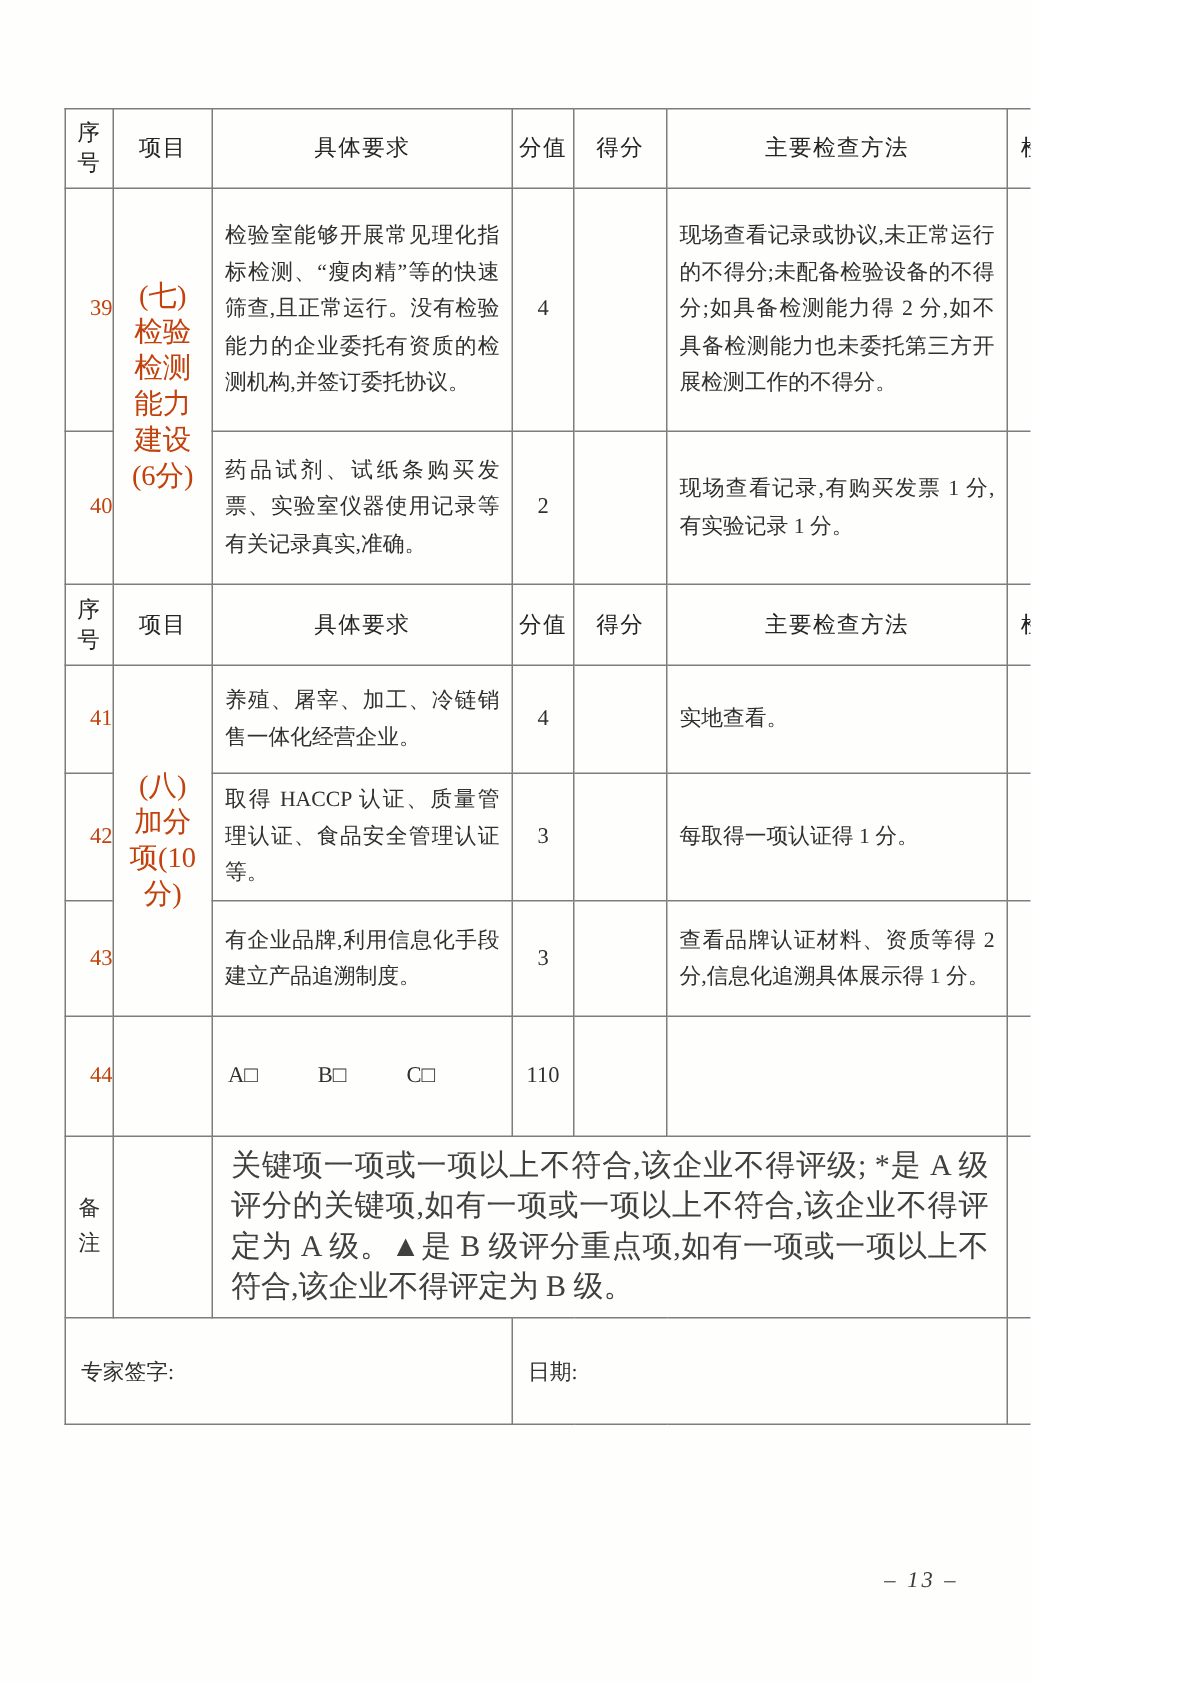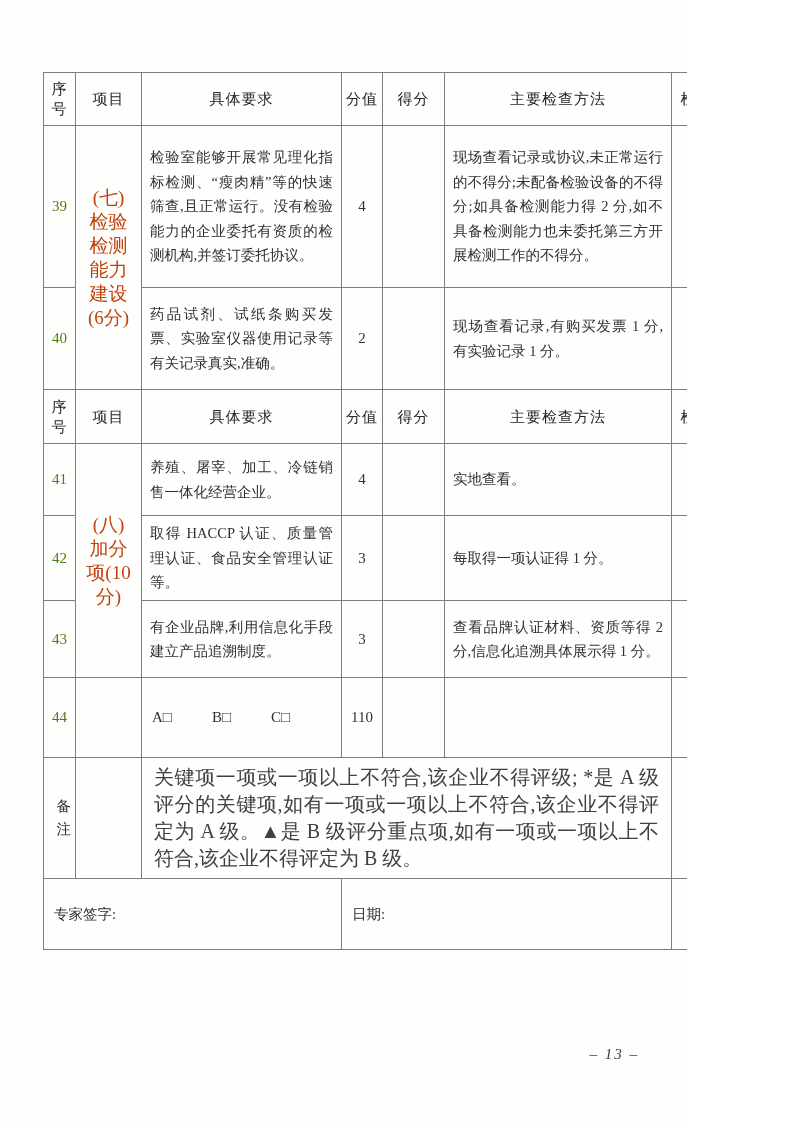--- a/index.html
+++ b/index.html
@@ -33,23 +33,23 @@
   th.hd {
     font-family: "Liberation Sans", "DejaVu Sans", sans-serif;
     font-weight: 600;
     font-size: 15px;
     color: #252525;
     text-align: center;
     line-height: 20px;
     letter-spacing: 1px;
   }
   td.num {
-    text-align: center;
-    font-size: 15px;
-    color: #4d7c0f;
+    text-align: right;
+    font-size: 15px;
+    color: #c2410c;
   }
   td.item-cell {
     text-align: center;
     font-size: 19px;
     line-height: 24px;
     color: #c2410c;
     padding: 0 8px;
   }
   td.txt {
     text-align: justify;
@@ -68,21 +68,21 @@
     font-size: 15px;
     color: #303030;
     padding: 0 10px;
   }
   .options-wrap {
     display: flex;
     gap: 40px;
     align-items: center;
   }
   td.remark-label {
-    text-align: right;
+    text-align: center;
     font-size: 14.5px;
     line-height: 23px;
     color: #303030;
     padding: 0 4px;
   }
   td.remark-text {
     text-align: justify;
     font-size: 20px;
     line-height: 27px;
     color: #404040;

